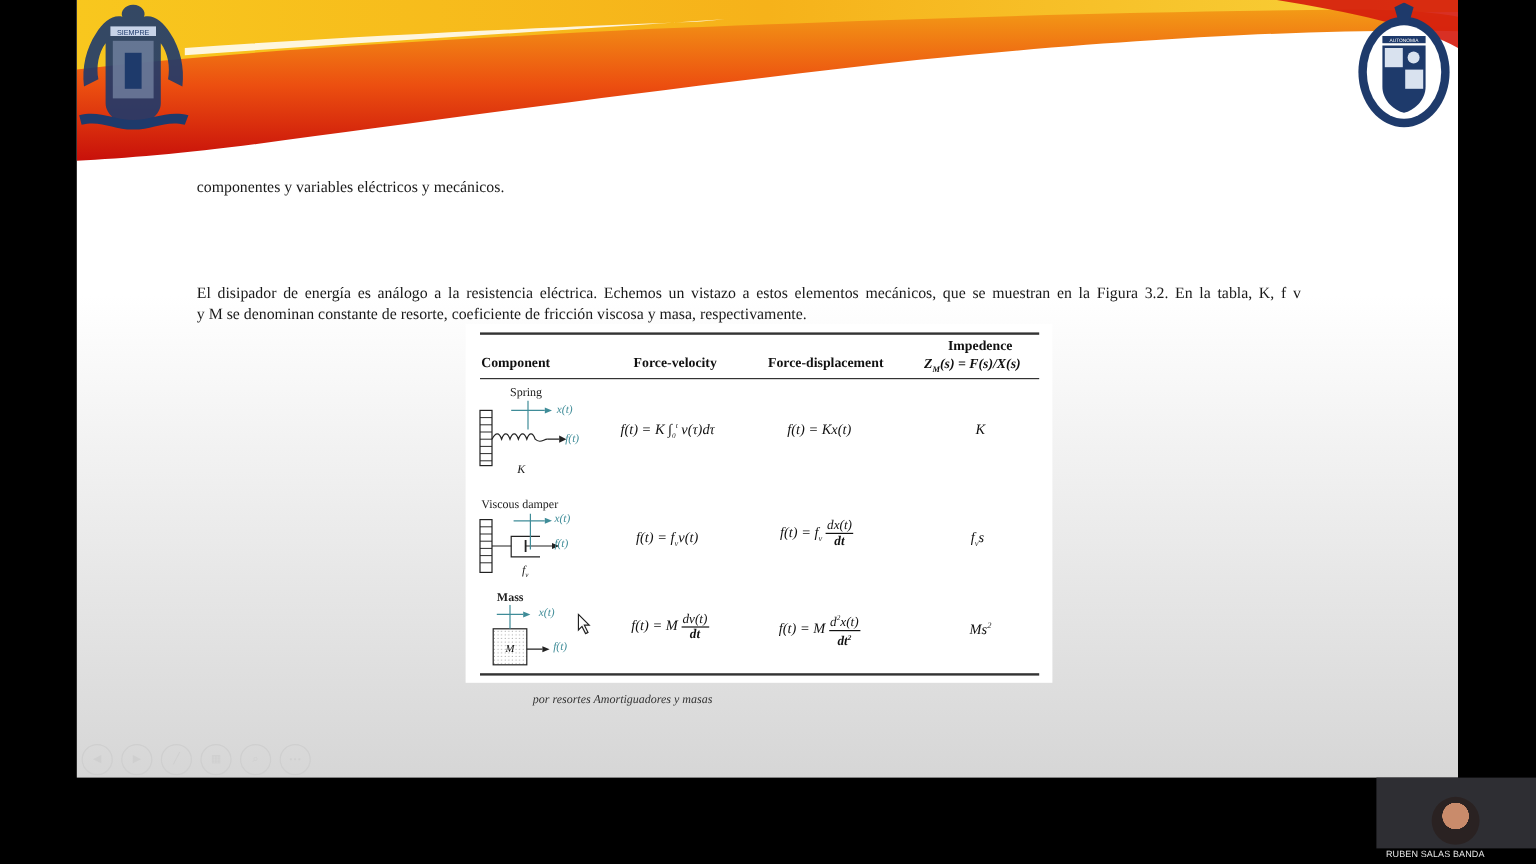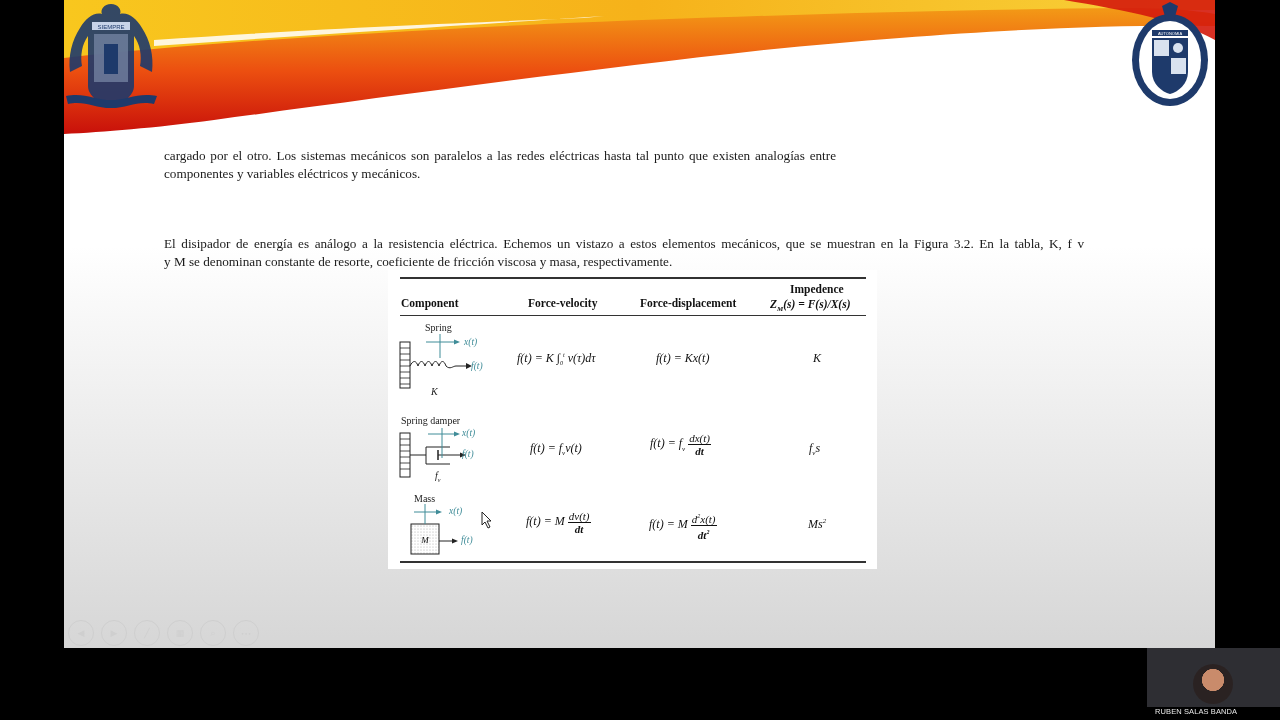--- a/index.html
+++ b/index.html
@@ -71,21 +71,20 @@
     <rect x="24" y="28" width="36" height="6" fill="#1e3a6b"></rect>
     <text x="42" y="33" font-size="4" text-anchor="middle" fill="#ffffff" font-family="Liberation Sans, sans-serif">AUTONOMIA</text>
     <path d="M24,36 L60,36 L60,70 C60,82 50,90 42,92 C34,90 24,82 24,70 Z" fill="#1e3a6b"></path>
     <rect x="26" y="38" width="15" height="16" fill="#d9e2ef"></rect>
     <rect x="43" y="56" width="15" height="16" fill="#d9e2ef"></rect>
     <circle cx="50" cy="46" r="5" fill="#d9e2ef"></circle>
     <path d="M34,4 L42,0 L50,4 L46,18 L38,18 Z" fill="#1e3a6b"></path>
   </svg>
 
   <div class="para para1">
-    <span class="l short">cargado por el otro. Los sistemas mecánicos son paralelos a las redes eléctricas hasta tal punto que existen analogías entre</span>
     <span class="l last">componentes y variables eléctricos y mecánicos.</span>
   </div>
 
   <div class="para para2">
     <span style="display:block;text-align-last:justify;">El disipador de energía es análogo a la resistencia eléctrica. Echemos un vistazo a estos elementos mecánicos, que se muestran en la Figura 3.2. En la tabla, K, f v</span>
     <span style="display:block;">y M se denominan constante de resorte, coeficiente de fricción viscosa y masa, respectivamente.</span>
   </div>
 
   <div class="figure">
     <div class="tbl-rule" style="top:7px;height:1.5px;"></div>
@@ -117,21 +116,21 @@
       <polygon points="56,7.5 62,10 56,12.5" fill="#3f8c98"></polygon>
       <line x1="42" y1="2" x2="42" y2="26" stroke="#3f8c98" stroke-width="1"></line>
     </svg>
     <div class="teal" style="left:76px;top:67px;">x(t)</div>
     <div class="teal" style="left:83px;top:91px;">f(t)</div>
     <div class="lbl" style="left:43px;top:116px;font-style:italic;">K</div>
     <div class="eq" style="left:129px;top:81px;">f(t) = K ∫<sub style="font-size:6px;">0</sub><sup style="font-size:6px;">t</sup> v(τ)dτ</div>
     <div class="eq" style="left:268px;top:81px;">f(t) = Kx(t)</div>
     <div class="eq" style="left:425px;top:81px;">K</div>
 
-    <div class="lbl" style="left:13px;top:145px;">Spring damper</div>
+    <div class="lbl" style="left:13px;top:145px;">Viscous damper</div>
     <svg style="position:absolute;left:10px;top:158px;" width="90" height="56">
       <rect x="2" y="5" width="10" height="44" fill="#fff" stroke="#222" stroke-width="1"></rect>
       <g stroke="#222" stroke-width="0.8">
         <line x1="2" y1="11" x2="12" y2="11"></line>
           <line x1="2" y1="17" x2="12" y2="17"></line>
           <line x1="2" y1="23" x2="12" y2="23"></line>
           <line x1="2" y1="29" x2="12" y2="29"></line>
           <line x1="2" y1="35" x2="12" y2="35"></line>
           <line x1="2" y1="41" x2="12" y2="41"></line>
       </g>
@@ -144,21 +143,21 @@
       <polygon points="56,3.5 62,6 56,8.5" fill="#3f8c98"></polygon>
       <line x1="44" y1="0" x2="44" y2="30" stroke="#3f8c98" stroke-width="1"></line>
     </svg>
     <div class="teal" style="left:74px;top:158px;">x(t)</div>
     <div class="teal" style="left:74px;top:179px;">f(t)</div>
     <div class="lbl" style="left:47px;top:200px;font-style:italic;">f<sub style="font-size:6px;">v</sub></div>
     <div class="eq" style="left:142px;top:171px;">f(t) = f<sub style="font-size:7px;">v</sub>v(t)</div>
     <div class="eq" style="left:262px;top:162px;">f(t) = f<sub style="font-size:7px;">v</sub> <span class="frac"><span class="num">dx(t)</span><span class="den">dt</span></span></div>
     <div class="eq" style="left:421px;top:171px;font-family:Liberation Serif, serif;">f<sub style="font-size:7px;">v</sub>s</div>
 
-    <div class="lbl" style="left:26px;top:223px;">Mass</div>
+    <div class="lbl" style="left:26px;top:223px;font-weight:bold;">Mass</div>
     <svg style="position:absolute;left:20px;top:234px;" width="80" height="56">
       <defs>
         <pattern id="dots" width="3" height="3" patternUnits="userSpaceOnUse">
           <circle cx="1" cy="1" r="0.5" fill="#999"></circle>
         </pattern>
       </defs>
       <rect x="3" y="20" width="28" height="30" fill="url(#dots)" stroke="#222" stroke-width="1"></rect>
       <text x="17" y="39" font-size="9" text-anchor="middle" font-style="italic" font-family="Liberation Serif, serif" fill="#111">M</text>
       <line x1="31" y1="37" x2="44" y2="37" stroke="#222" stroke-width="1"></line>
       <polygon points="44,34.5 50,37 44,39.5" fill="#222"></polygon>
@@ -171,20 +170,21 @@
     <div class="eq" style="left:138px;top:240px;">f(t) = M <span class="frac"><span class="num">dv(t)</span><span class="den">dt</span></span></div>
     <div class="eq" style="left:261px;top:240px;">f(t) = M <span class="frac"><span class="num">d<sup style="font-size:6px;">2</sup>x(t)</span><span class="den">dt<sup style="font-size:6px;">2</sup></span></span></div>
     <div class="eq" style="left:420px;top:247px;">Ms<sup style="font-size:7px;">2</sup></div>
   </div>
 
   <svg class="cursor" width="12" height="18">
     <path d="M1,1 L1,14 L4,11 L7,17 L9,16 L6,10 L10,10 Z" fill="#fff" stroke="#222" stroke-width="1"></path>
   </svg>
 
   <div class="caption">
+    <div>por resortes Amortiguadores y masas</div>
   </div>
 
   <div class="controls">
     <div class="ctrl">
         <span>◀</span>
       </div>
     <div class="ctrl">
         <span>▶</span>
       </div>
     <div class="ctrl">

